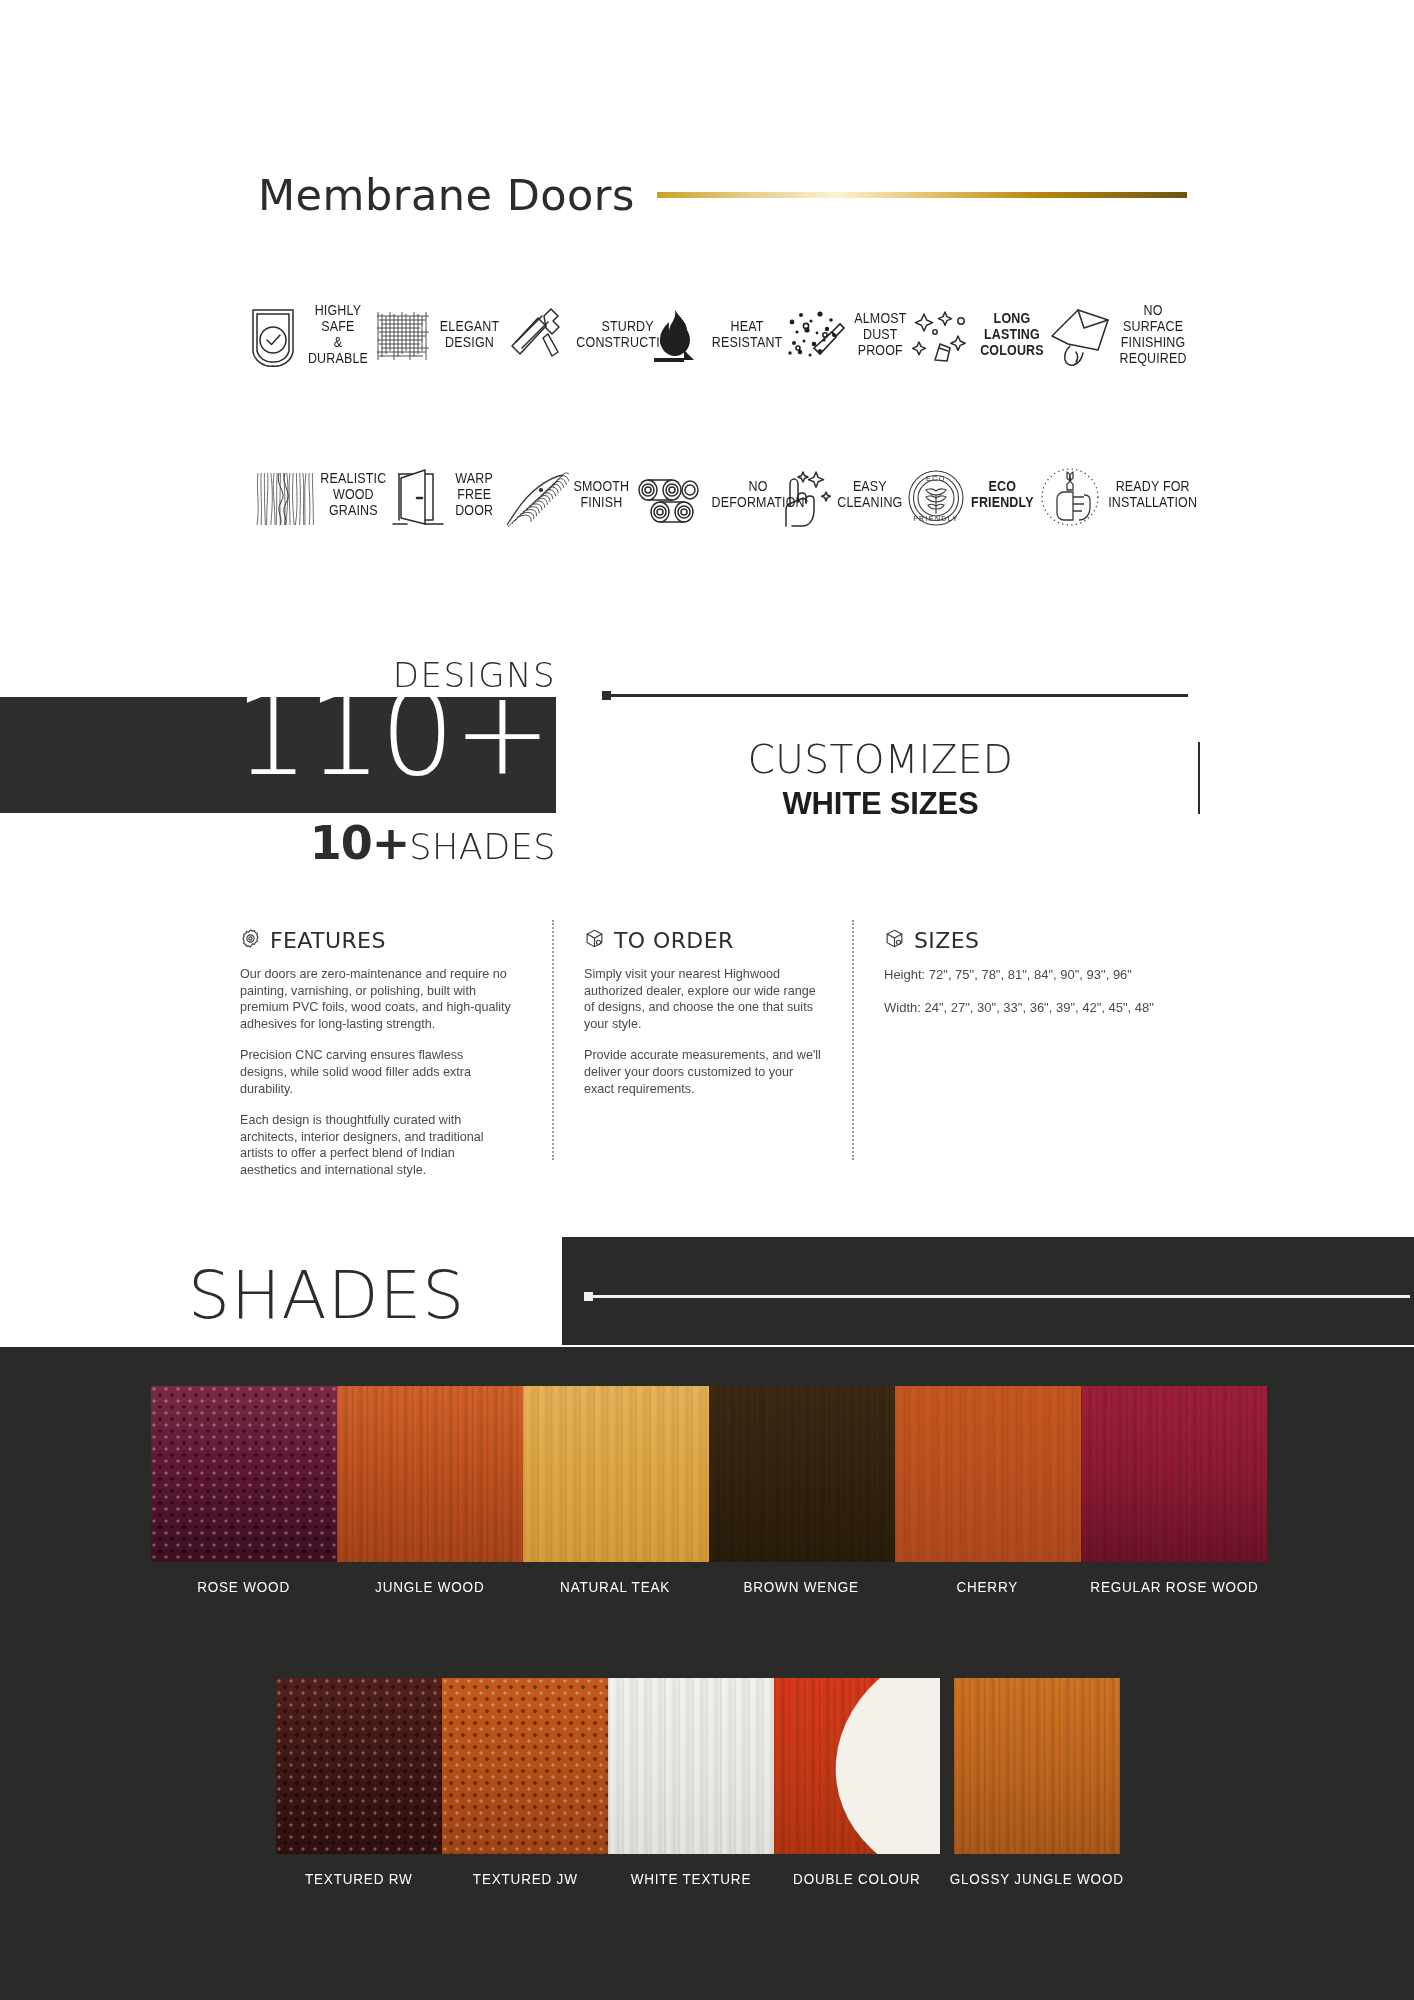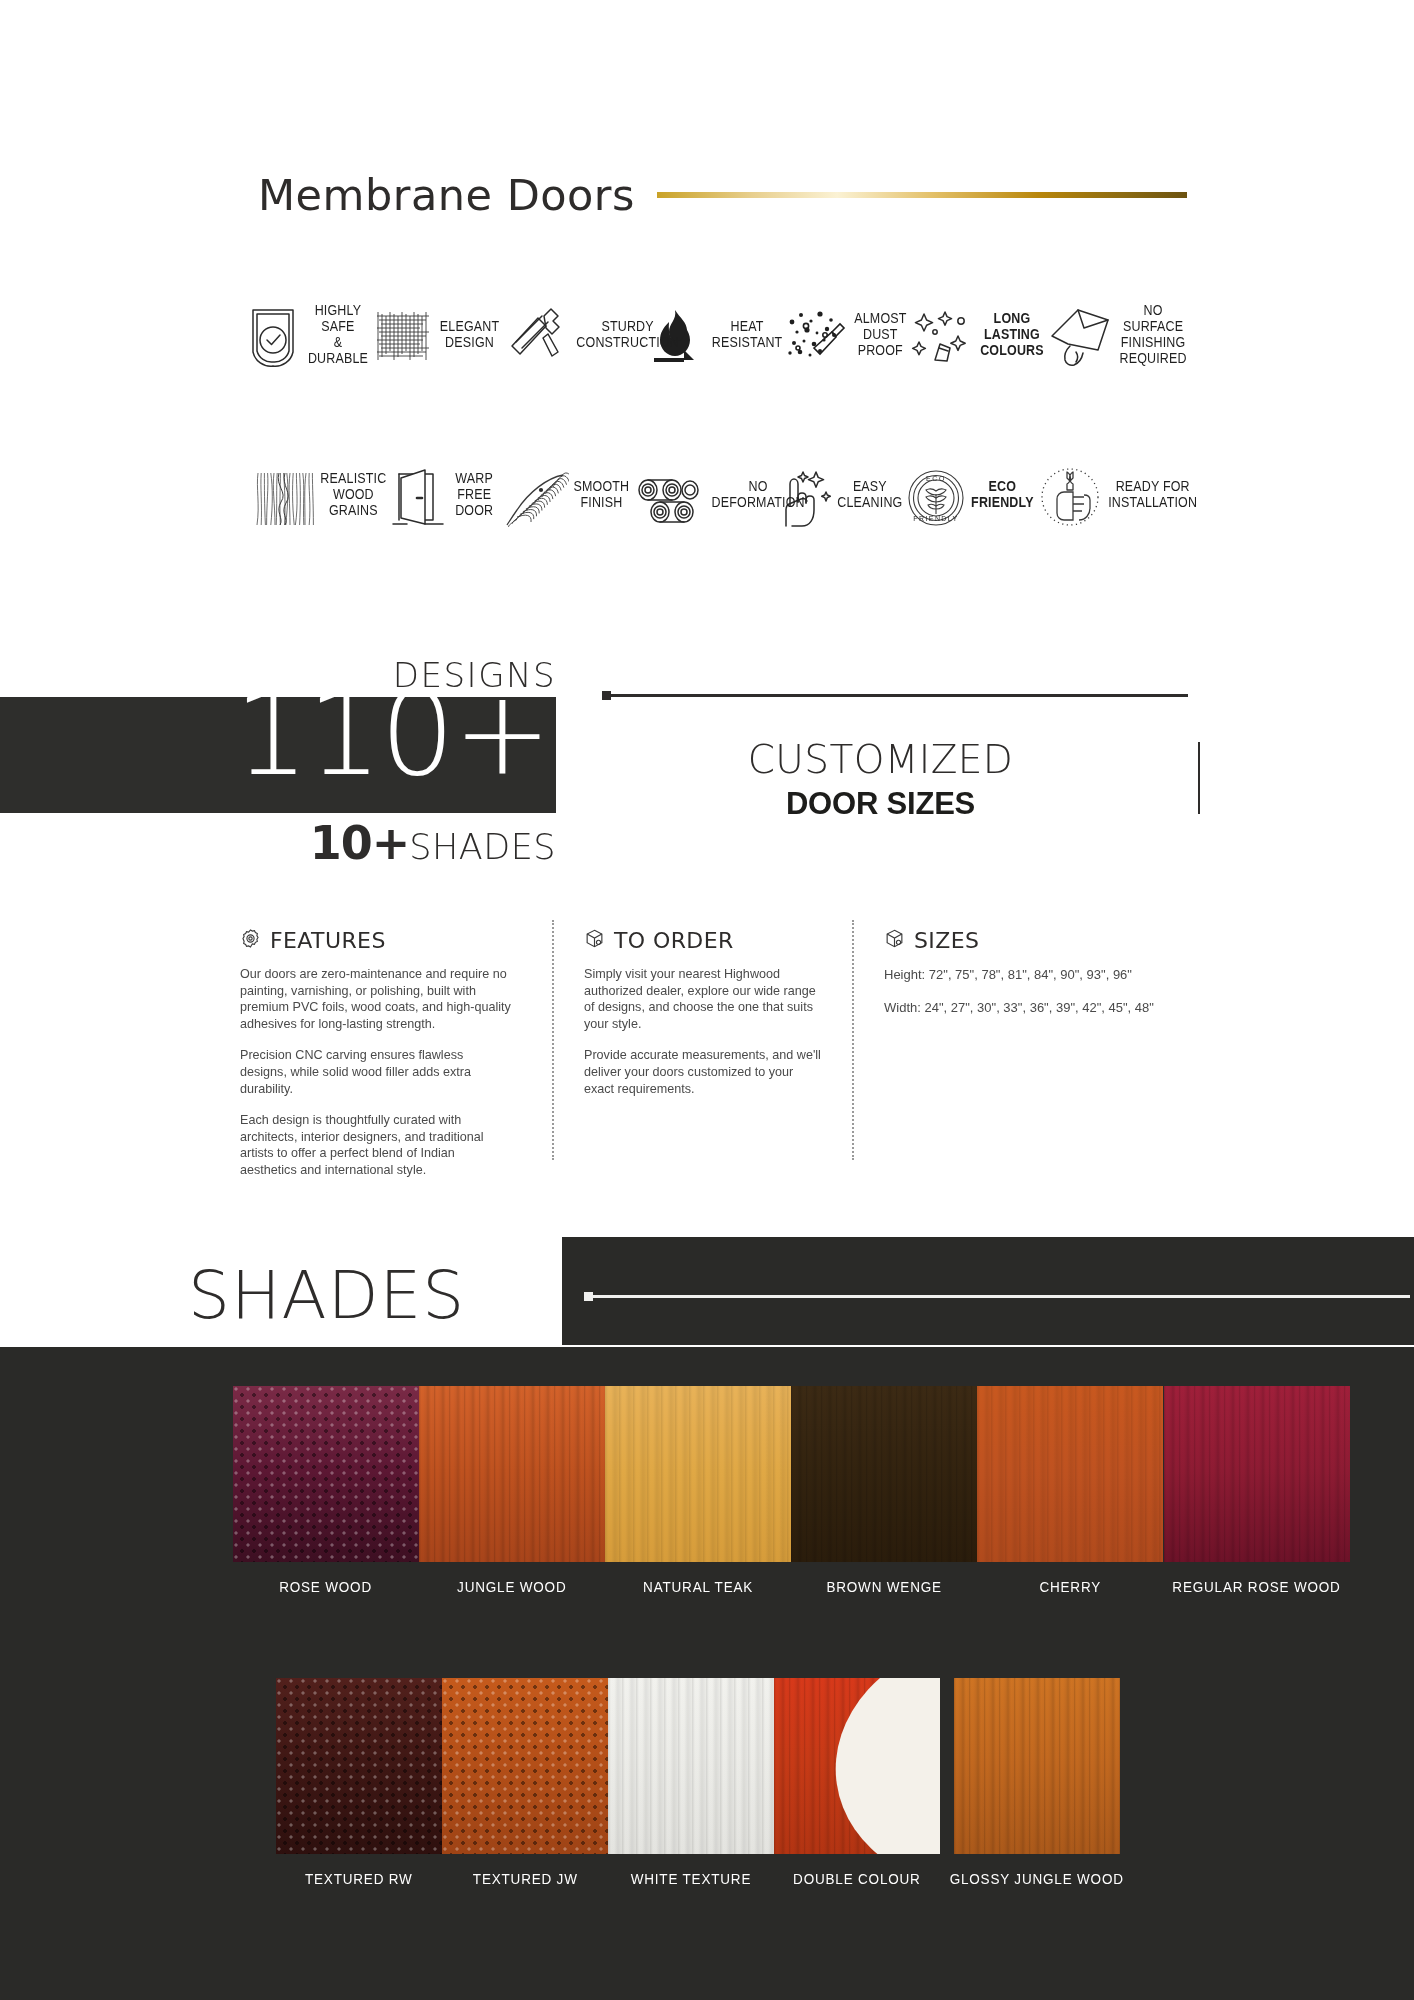--- a/index.html
+++ b/index.html
@@ -111,21 +111,21 @@
   .shades-dark-main { position:absolute; left:0; top:110px; width:1414px; height:653px; background:#2a2a28; }
   .shades-title {
     position:absolute; left:188px; top:20px;
     font-size:66px; font-weight:300; letter-spacing:1px; color:#2e2c2b;
     font-family:"DejaVu Sans", sans-serif; z-index:3;
   }
   .shades-rule { position:absolute; left:584px; top:58px; width:826px; height:3px; background:#f0f0ee; z-index:4; }
   .shades-rule::before { content:""; position:absolute; left:0; top:-3px; width:9px; height:9px; background:#f0f0ee; }
 
   .swatch-row { position:absolute; display:flex; z-index:5; }
-  #swatch-row-1 { left:68px; top:1386px; width:1282px; justify-content:flex-end; }
+  #swatch-row-1 { left:68px; top:1386px; width:1282px; justify-content:center; }
   #swatch-row-2 { left:160px; top:1678px; width:1090px; justify-content:center; }
   .swatch-cell { display:flex; flex-direction:column; align-items:center; }
   .swatch {
     width:186px; height:176px;
     background-size:100% 100%;
     position:relative; overflow:hidden;
   }
   #swatch-row-2 .swatch { width:166px; height:176px; }
   .swatch-label {
     margin-top:16px;
@@ -449,21 +449,21 @@
   <div class="band-number">110+</div>
 </div>
 <div class="shades-line">
   <b>10+</b><span>SHADES</span>
 </div>
 
 <div class="cu-rule"></div>
 <div class="cu-wrap">
   <div class="cu-col left">
     <div class="cu-top">CUSTOMIZED</div>
-    <div class="cu-bot">DOOR SIZES</div>
+    <div class="cu-bot">WHITE SIZES</div>
   </div>
   <div class="cu-div"></div>
 </div>
 
 <div class="info-cols">
 
   <div class="info-col c1">
     <div class="info-head">
       <span>
         <svg width="21" height="21" viewBox="0 0 24 24" fill="none" stroke="#3a3a3a" stroke-width="1.3">

